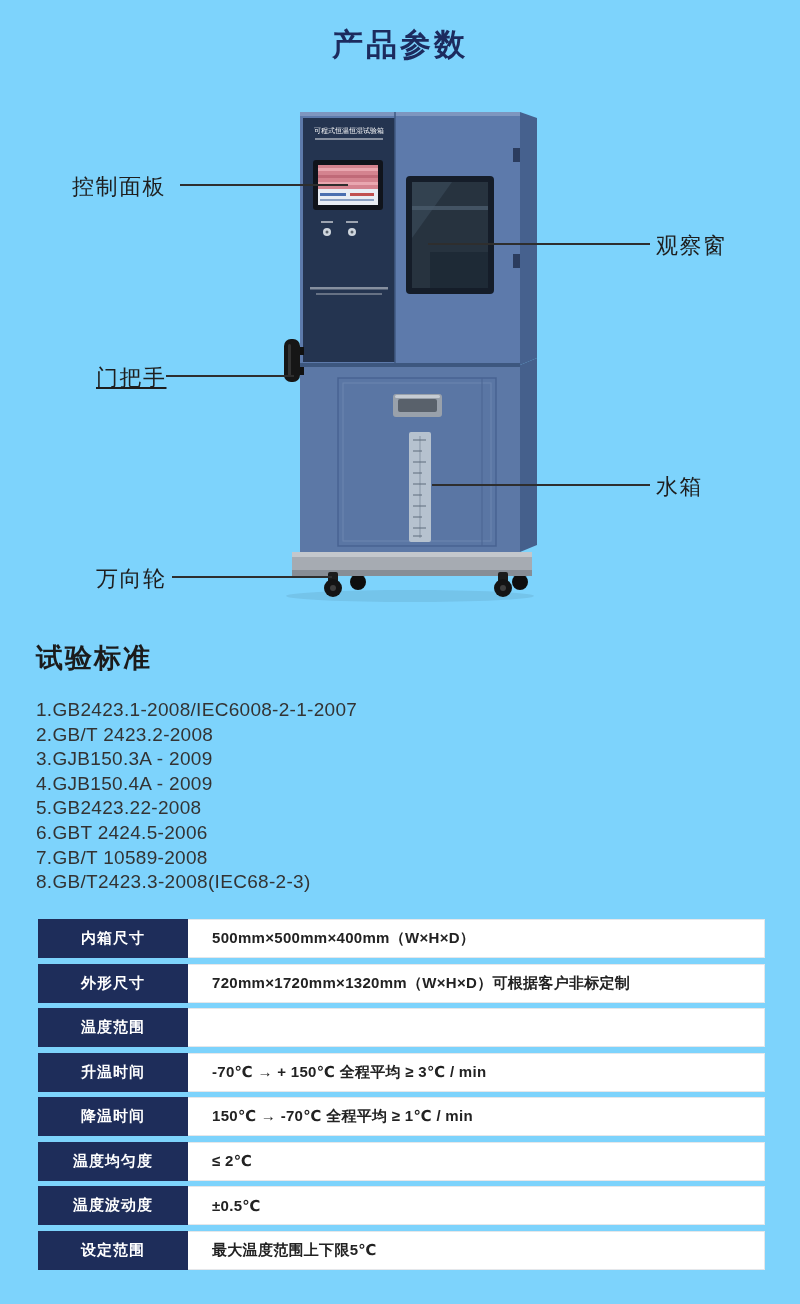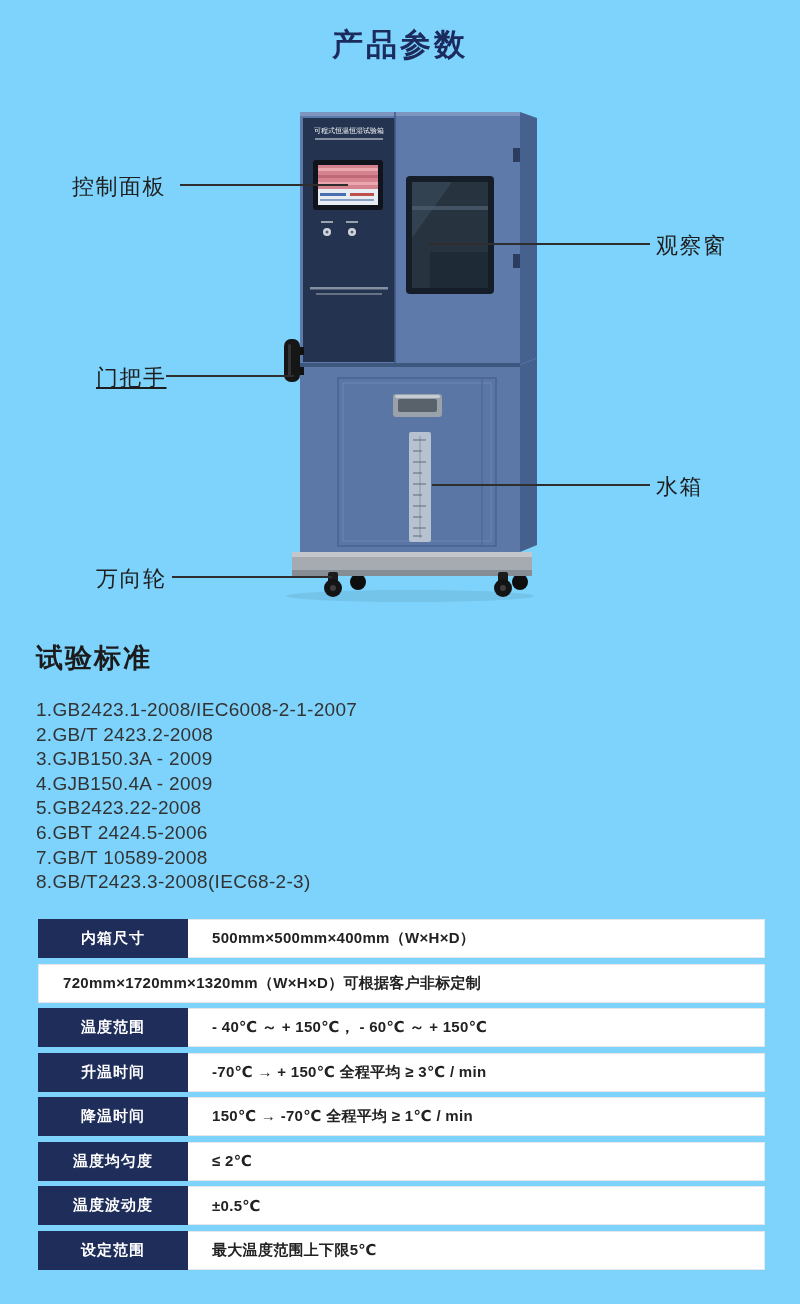--- a/index.html
+++ b/index.html
@@ -178,25 +178,25 @@
     <div class="std-item">7.GB/T 10589-2008</div>
     <div class="std-item">8.GB/T2423.3-2008(IEC68-2-3)</div>
   </div>
 
   <div class="spec-table">
     <div class="spec-row">
       <div class="spec-label">内箱尺寸</div>
       <div class="spec-value">500mm×500mm×400mm（W×H×D）</div>
     </div>
     <div class="spec-row">
+      <div class="spec-label">外形尺寸</div>
       <div class="spec-value">720mm×1720mm×1320mm（W×H×D）可根据客户非标定制</div>
     </div>
     <div class="spec-row">
       <div class="spec-label">温度范围</div>
-      <div class="spec-value">- 40℃ ～ + 150℃，  - 60℃ ～ + 150℃</div>
     </div>
     <div class="spec-row">
       <div class="spec-label">升温时间</div>
       <div class="spec-value">-70℃ → + 150℃ 全程平均 ≥ 3℃ / min</div>
     </div>
     <div class="spec-row">
       <div class="spec-label">降温时间</div>
       <div class="spec-value">150℃ → -70℃ 全程平均 ≥ 1℃ / min</div>
     </div>
     <div class="spec-row">

